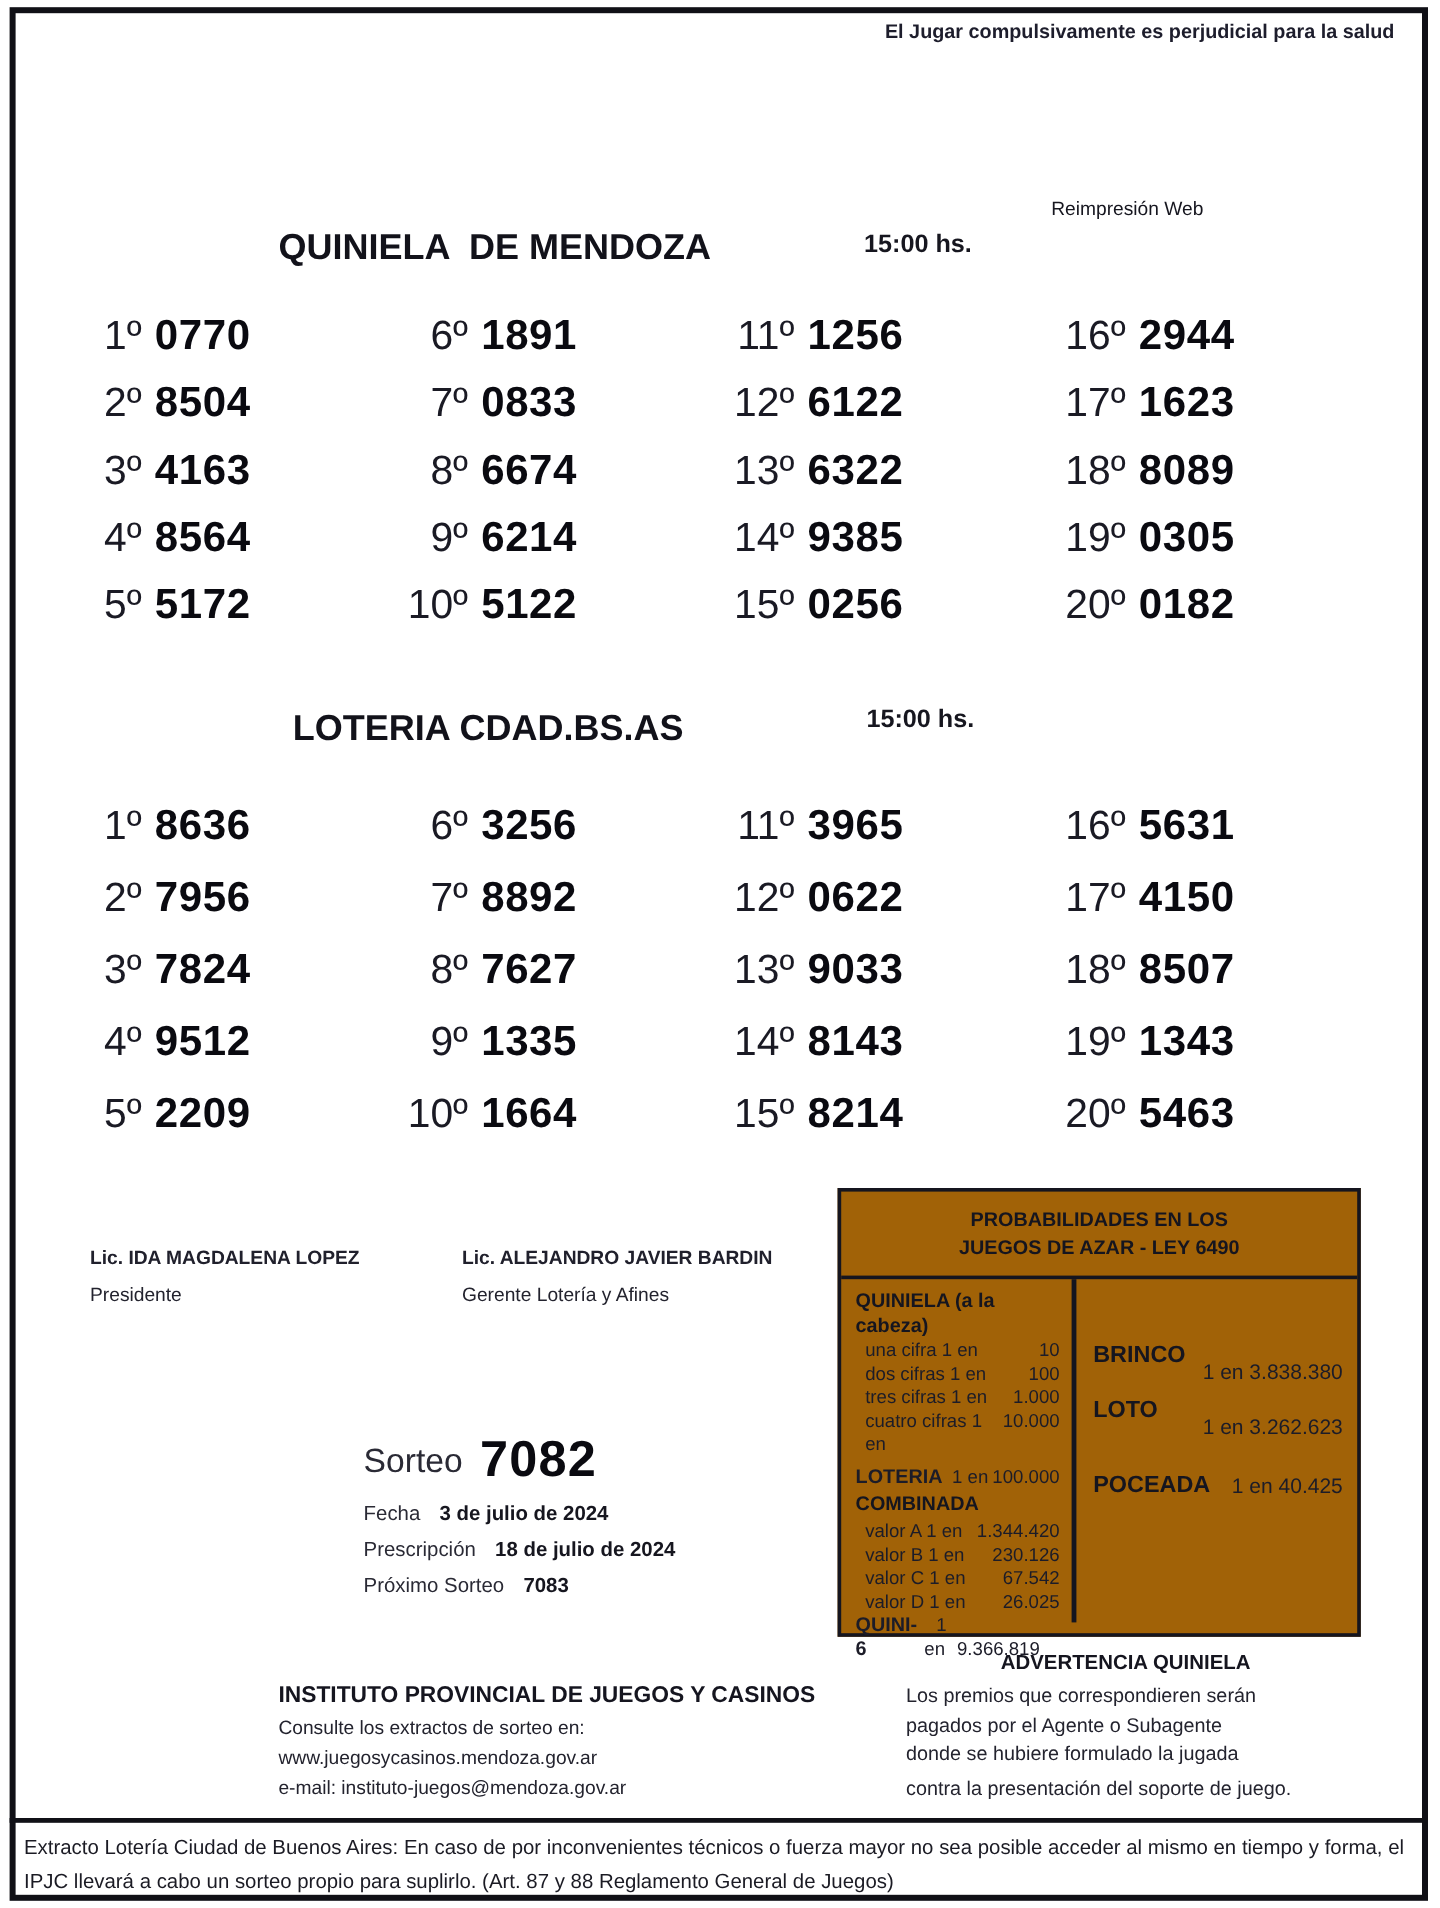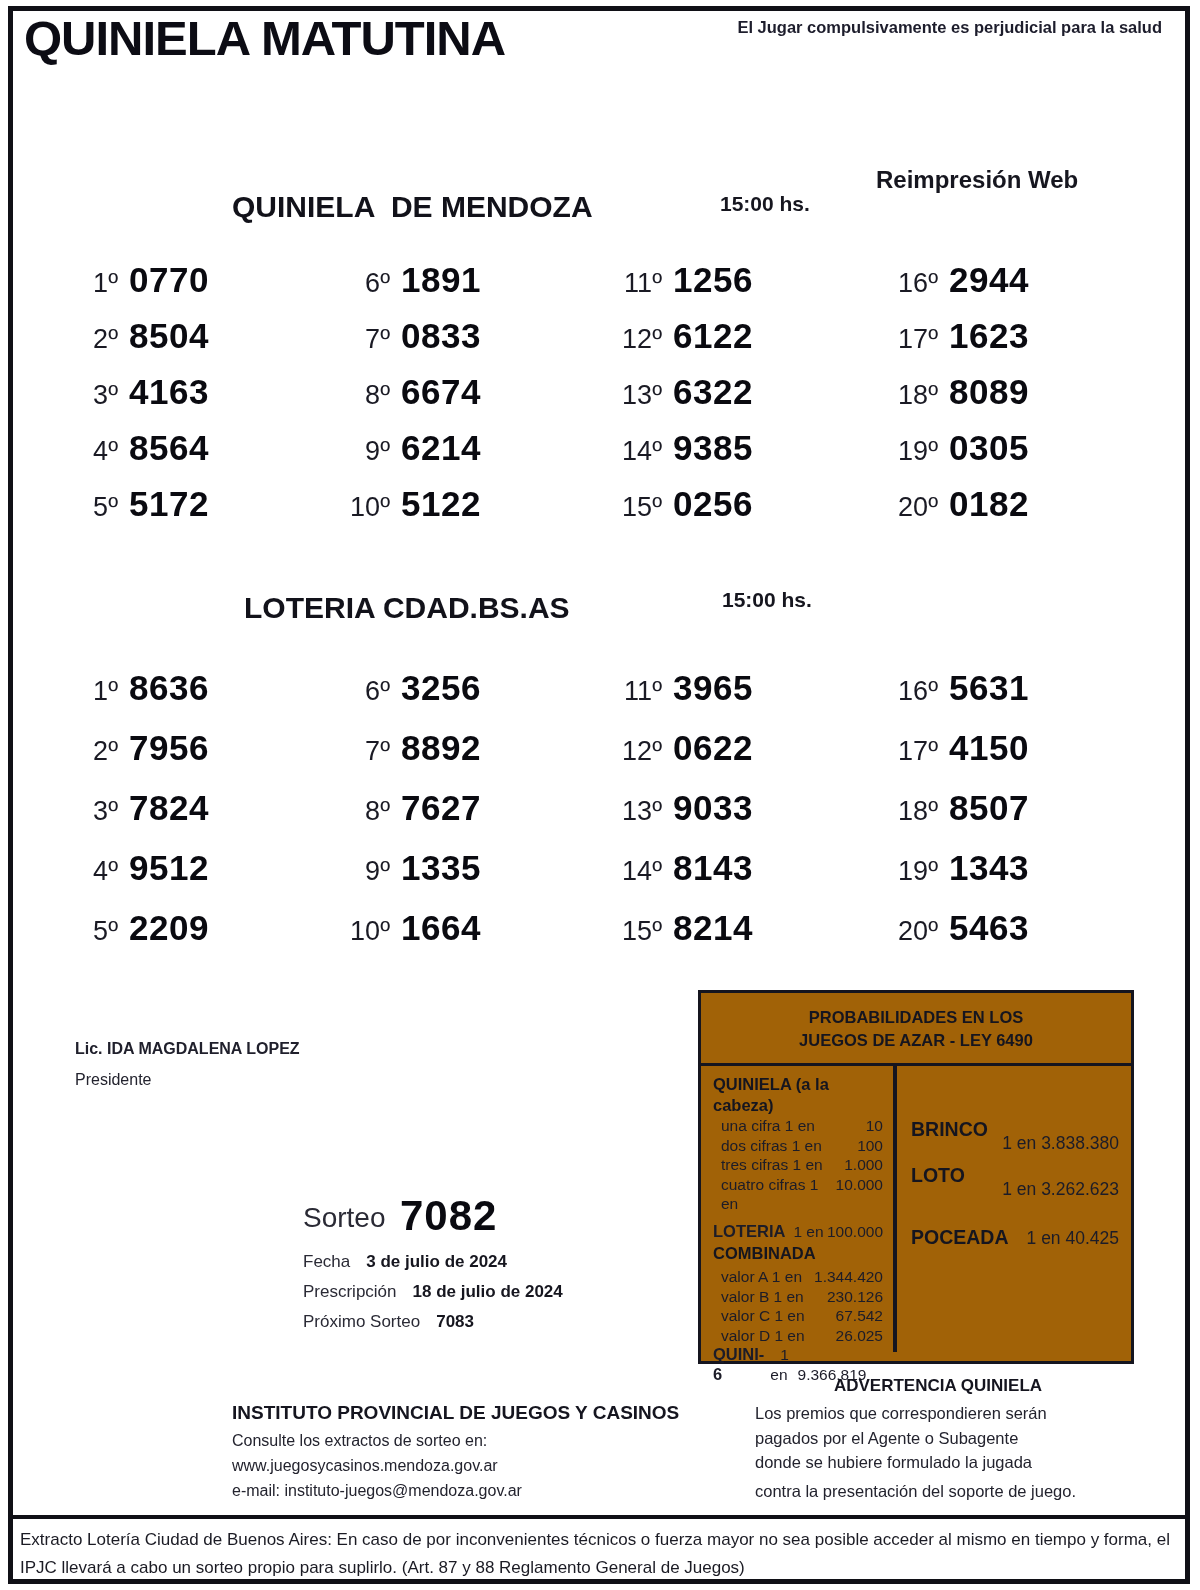--- a/index.html
+++ b/index.html
@@ -10,32 +10,32 @@
     background:#ffffff; color:#1c1c26; overflow:hidden;
   }
   .frame {
     position:absolute; left:8px; top:6px; width:1182px; height:1578px;
     border:5px solid #101016; pointer-events:none;
   }
   .abs { position:absolute; }
 
   .doc-title { left:24px; top:10px; font-size:49px; font-weight:bold; color:#0c0c14; letter-spacing:-1px; }
   .health { right:38px; top:18px; font-size:16.5px; font-weight:bold; color:#1d1d2c; }
-  .reprint { left:876px; top:166px; font-size:24px; font-weight:bold; color:#16161f; }
+  .reprint { left:876px; top:166px; font-size:16px; font-weight:normal; color:#16161f; }
 
   .draw-name { font-size:30px; font-weight:bold; color:#12121a; white-space:pre; }
   .draw-time { font-size:21px; font-weight:bold; color:#16161f; }
   .dn1 { left:232px; top:190px; } .dt1 { left:720px; top:192px; }
   .dn2 { left:244px; top:591px; } .dt2 { left:722px; top:588px; }
 
   .results-grid { display:grid; grid-template-columns:272px 272px 276px 1fr; left:62px; width:1078px; }
   .g1 { top:260px; } .g2 { top:668px; }
   .res-row { display:flex; align-items:baseline; height:56px; }
   .g2 .res-row { height:60px; }
-  .pos { font-size:27px; width:56px; text-align:right; color:#1a1a24; flex:none; }
+  .pos { font-size:34px; width:56px; text-align:right; color:#1a1a24; flex:none; }
   .num { font-size:35px; font-weight:bold; color:#0a0a10; margin-left:11px; letter-spacing:0.5px; }
 
   .official { width:300px; }
   .off1 { left:75px; top:1040px; } .off2 { left:385px; top:1040px; }
   .off-name { font-size:16px; font-weight:bold; color:#20202c; }
   .off-role { font-size:16px; color:#23232e; margin-top:13px; }
 
   .prob-box { left:698px; top:990px; width:436px; height:374px; border:3px solid #15151f; background:#a16207; }
   .prob-header { text-align:center; font-weight:bold; font-size:16.5px; line-height:23px; padding:13px 6px 11px; border-bottom:3px solid #15151f; color:#15151f; }
   .prob-body { display:flex; height:286px; }
@@ -74,21 +74,20 @@
 
   .footer-line { left:8px; top:1515px; width:1182px; height:4px; background:#101016; }
   .footer-text { left:20px; top:1526px; width:1158px; font-size:17px; line-height:27.5px; color:#1b1b24; }
 </style>
 </head>
 <body>
 
 <div class="page">
   <div class="frame"></div>
 
-  <div class="abs doc-title">QUINIELA MATUTINA</div>
   <div class="abs health">El Jugar compulsivamente es perjudicial para la salud</div>
   <div class="abs reprint">Reimpresión Web</div>
 
   <div class="abs draw-name dn1">QUINIELA  DE MENDOZA</div>
   <div class="abs draw-time dt1">15:00 hs.</div>
   <div class="abs results-grid g1">
       <div class="res-col">
         <div class="res-row">
           <span class="pos">1º</span>
           <span class="num">0770</span>
@@ -267,20 +266,24 @@
         <div class="res-row">
           <span class="pos">20º</span>
           <span class="num">5463</span>
         </div>
       </div>
     </div>
 
   <div class="abs official off1">
     <div class="off-name">Lic. IDA MAGDALENA LOPEZ</div>
     <div class="off-role">Presidente</div>
+  </div>
+  <div class="abs official off2">
+    <div class="off-name">Lic. ALEJANDRO JAVIER BARDIN</div>
+    <div class="off-role">Gerente Lotería y Afines</div>
   </div>
 
   <div class="abs prob-box">
     <div class="prob-header">
       <div>PROBABILIDADES EN LOS</div>
       <div>JUEGOS DE AZAR - LEY 6490</div>
     </div>
     <div class="prob-body">
       <div class="prob-left">
         <div class="p-title">QUINIELA (a la cabeza)</div>

